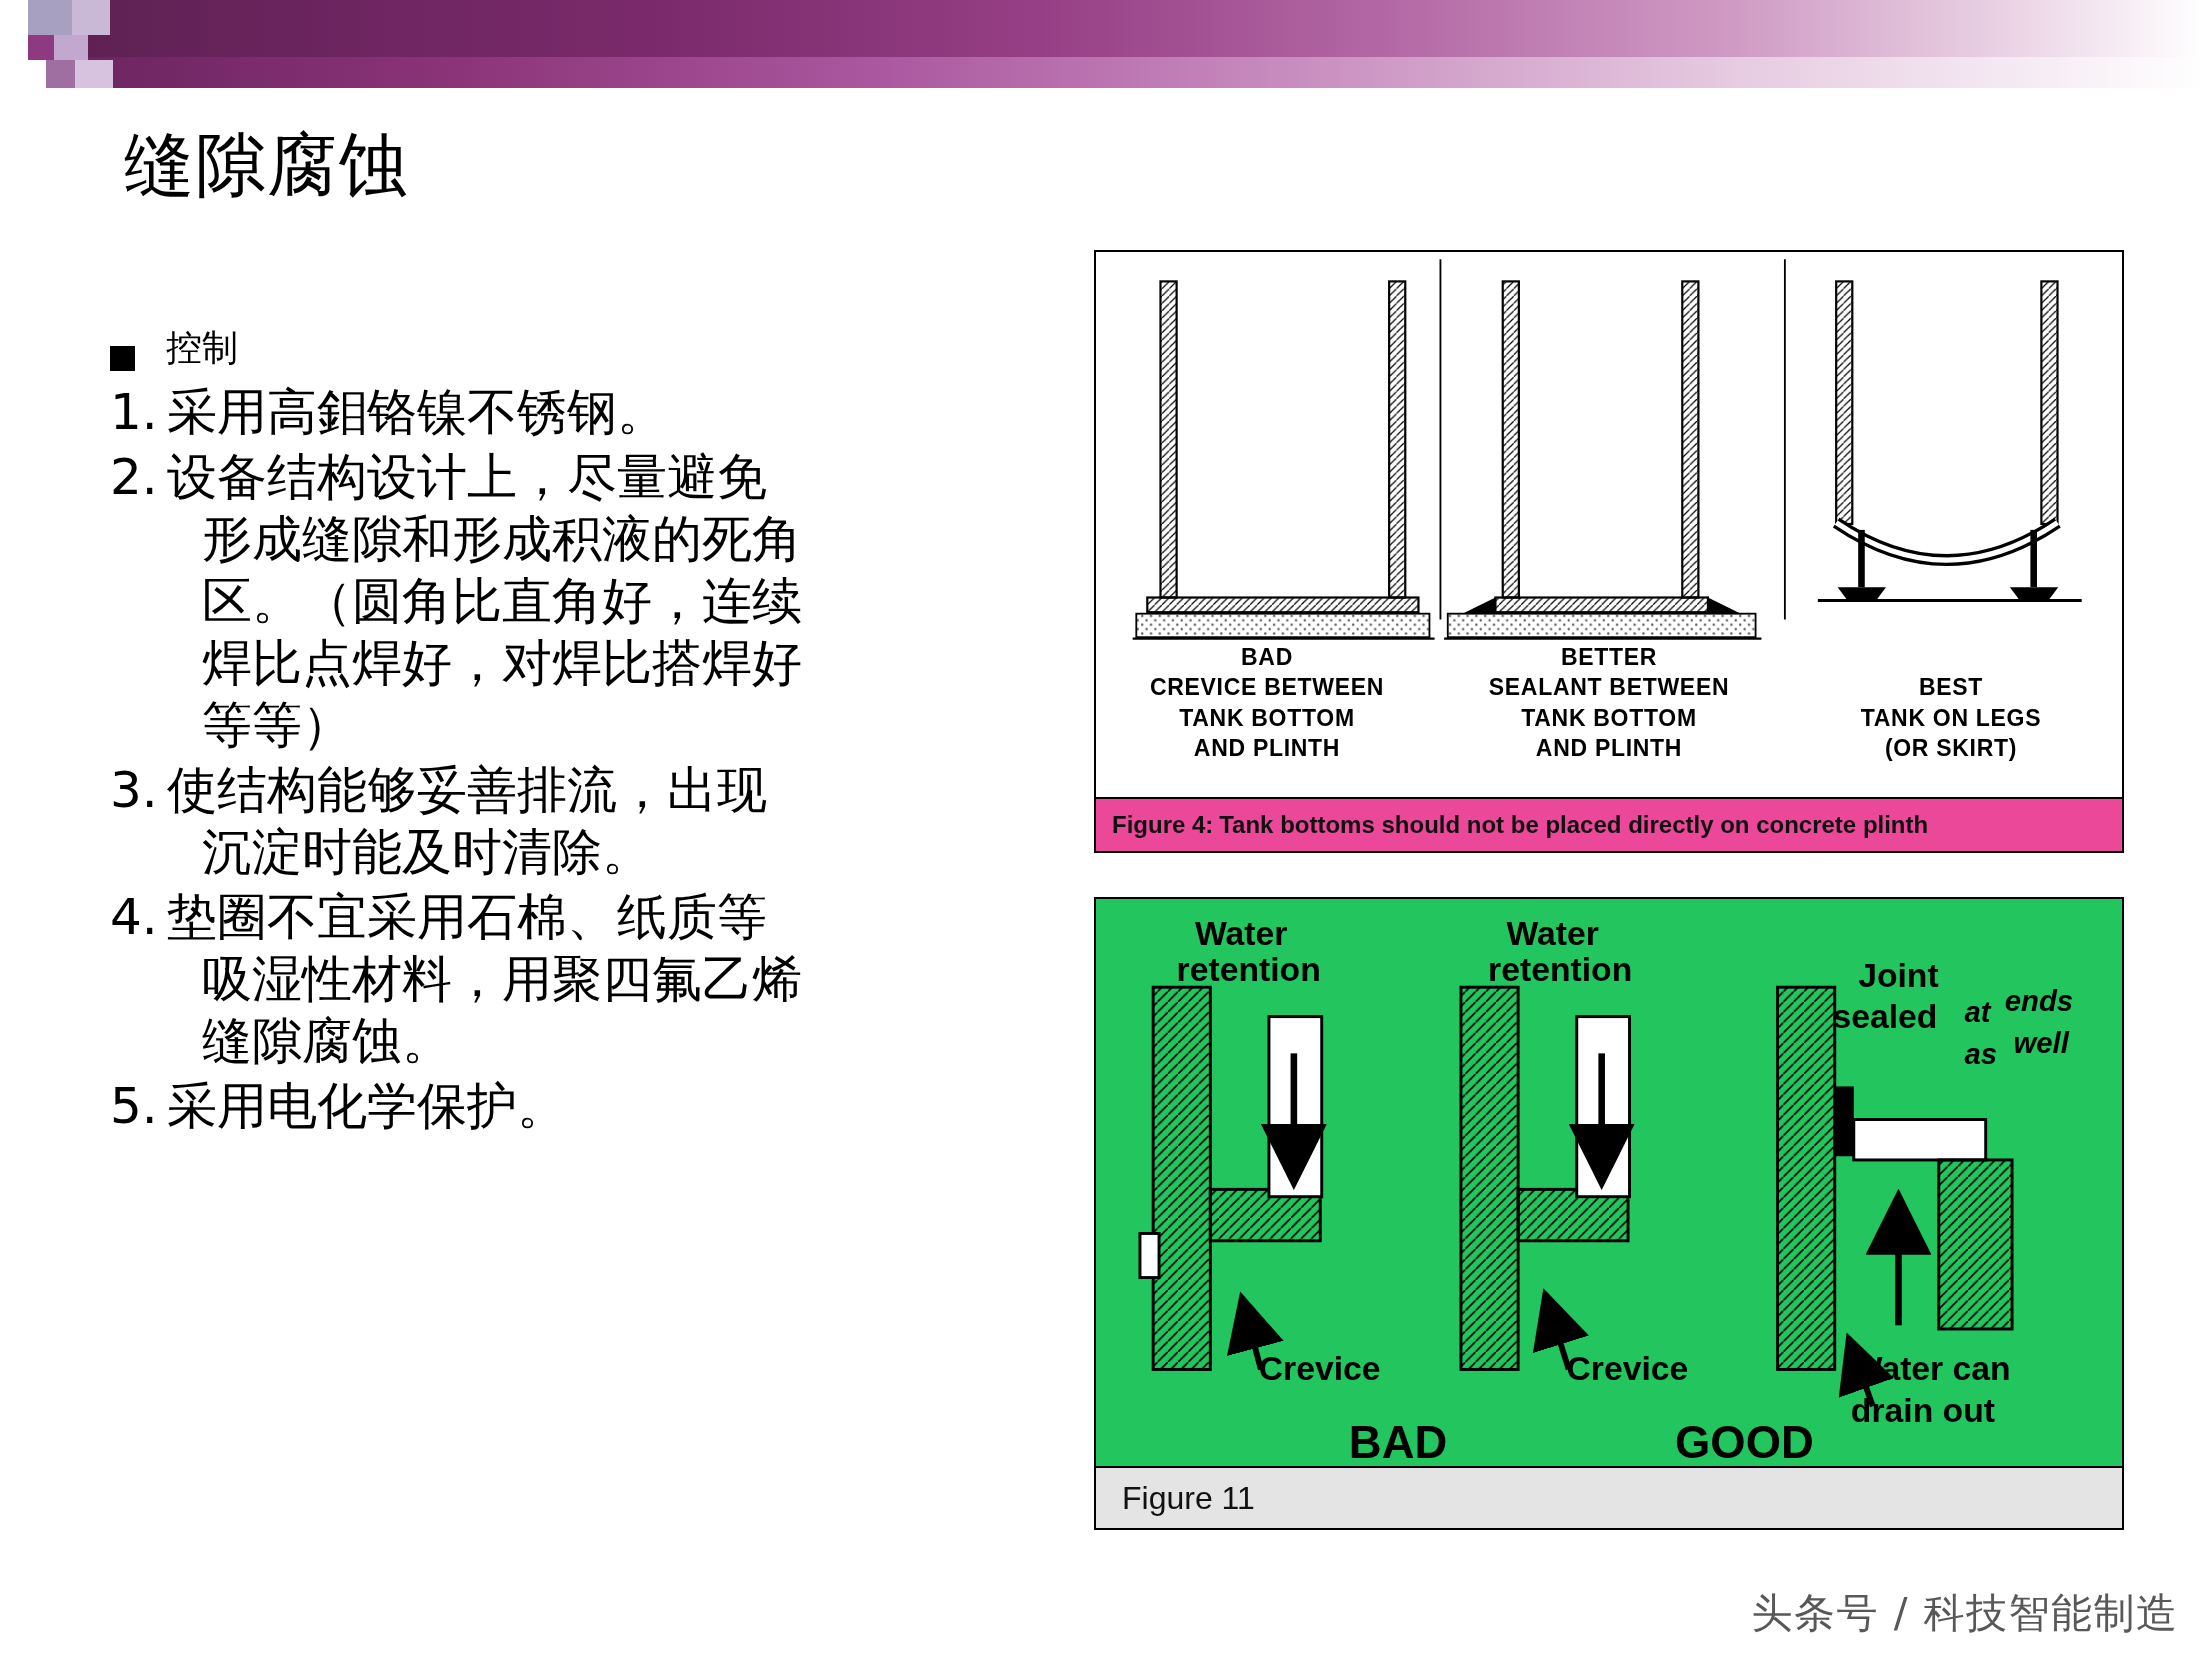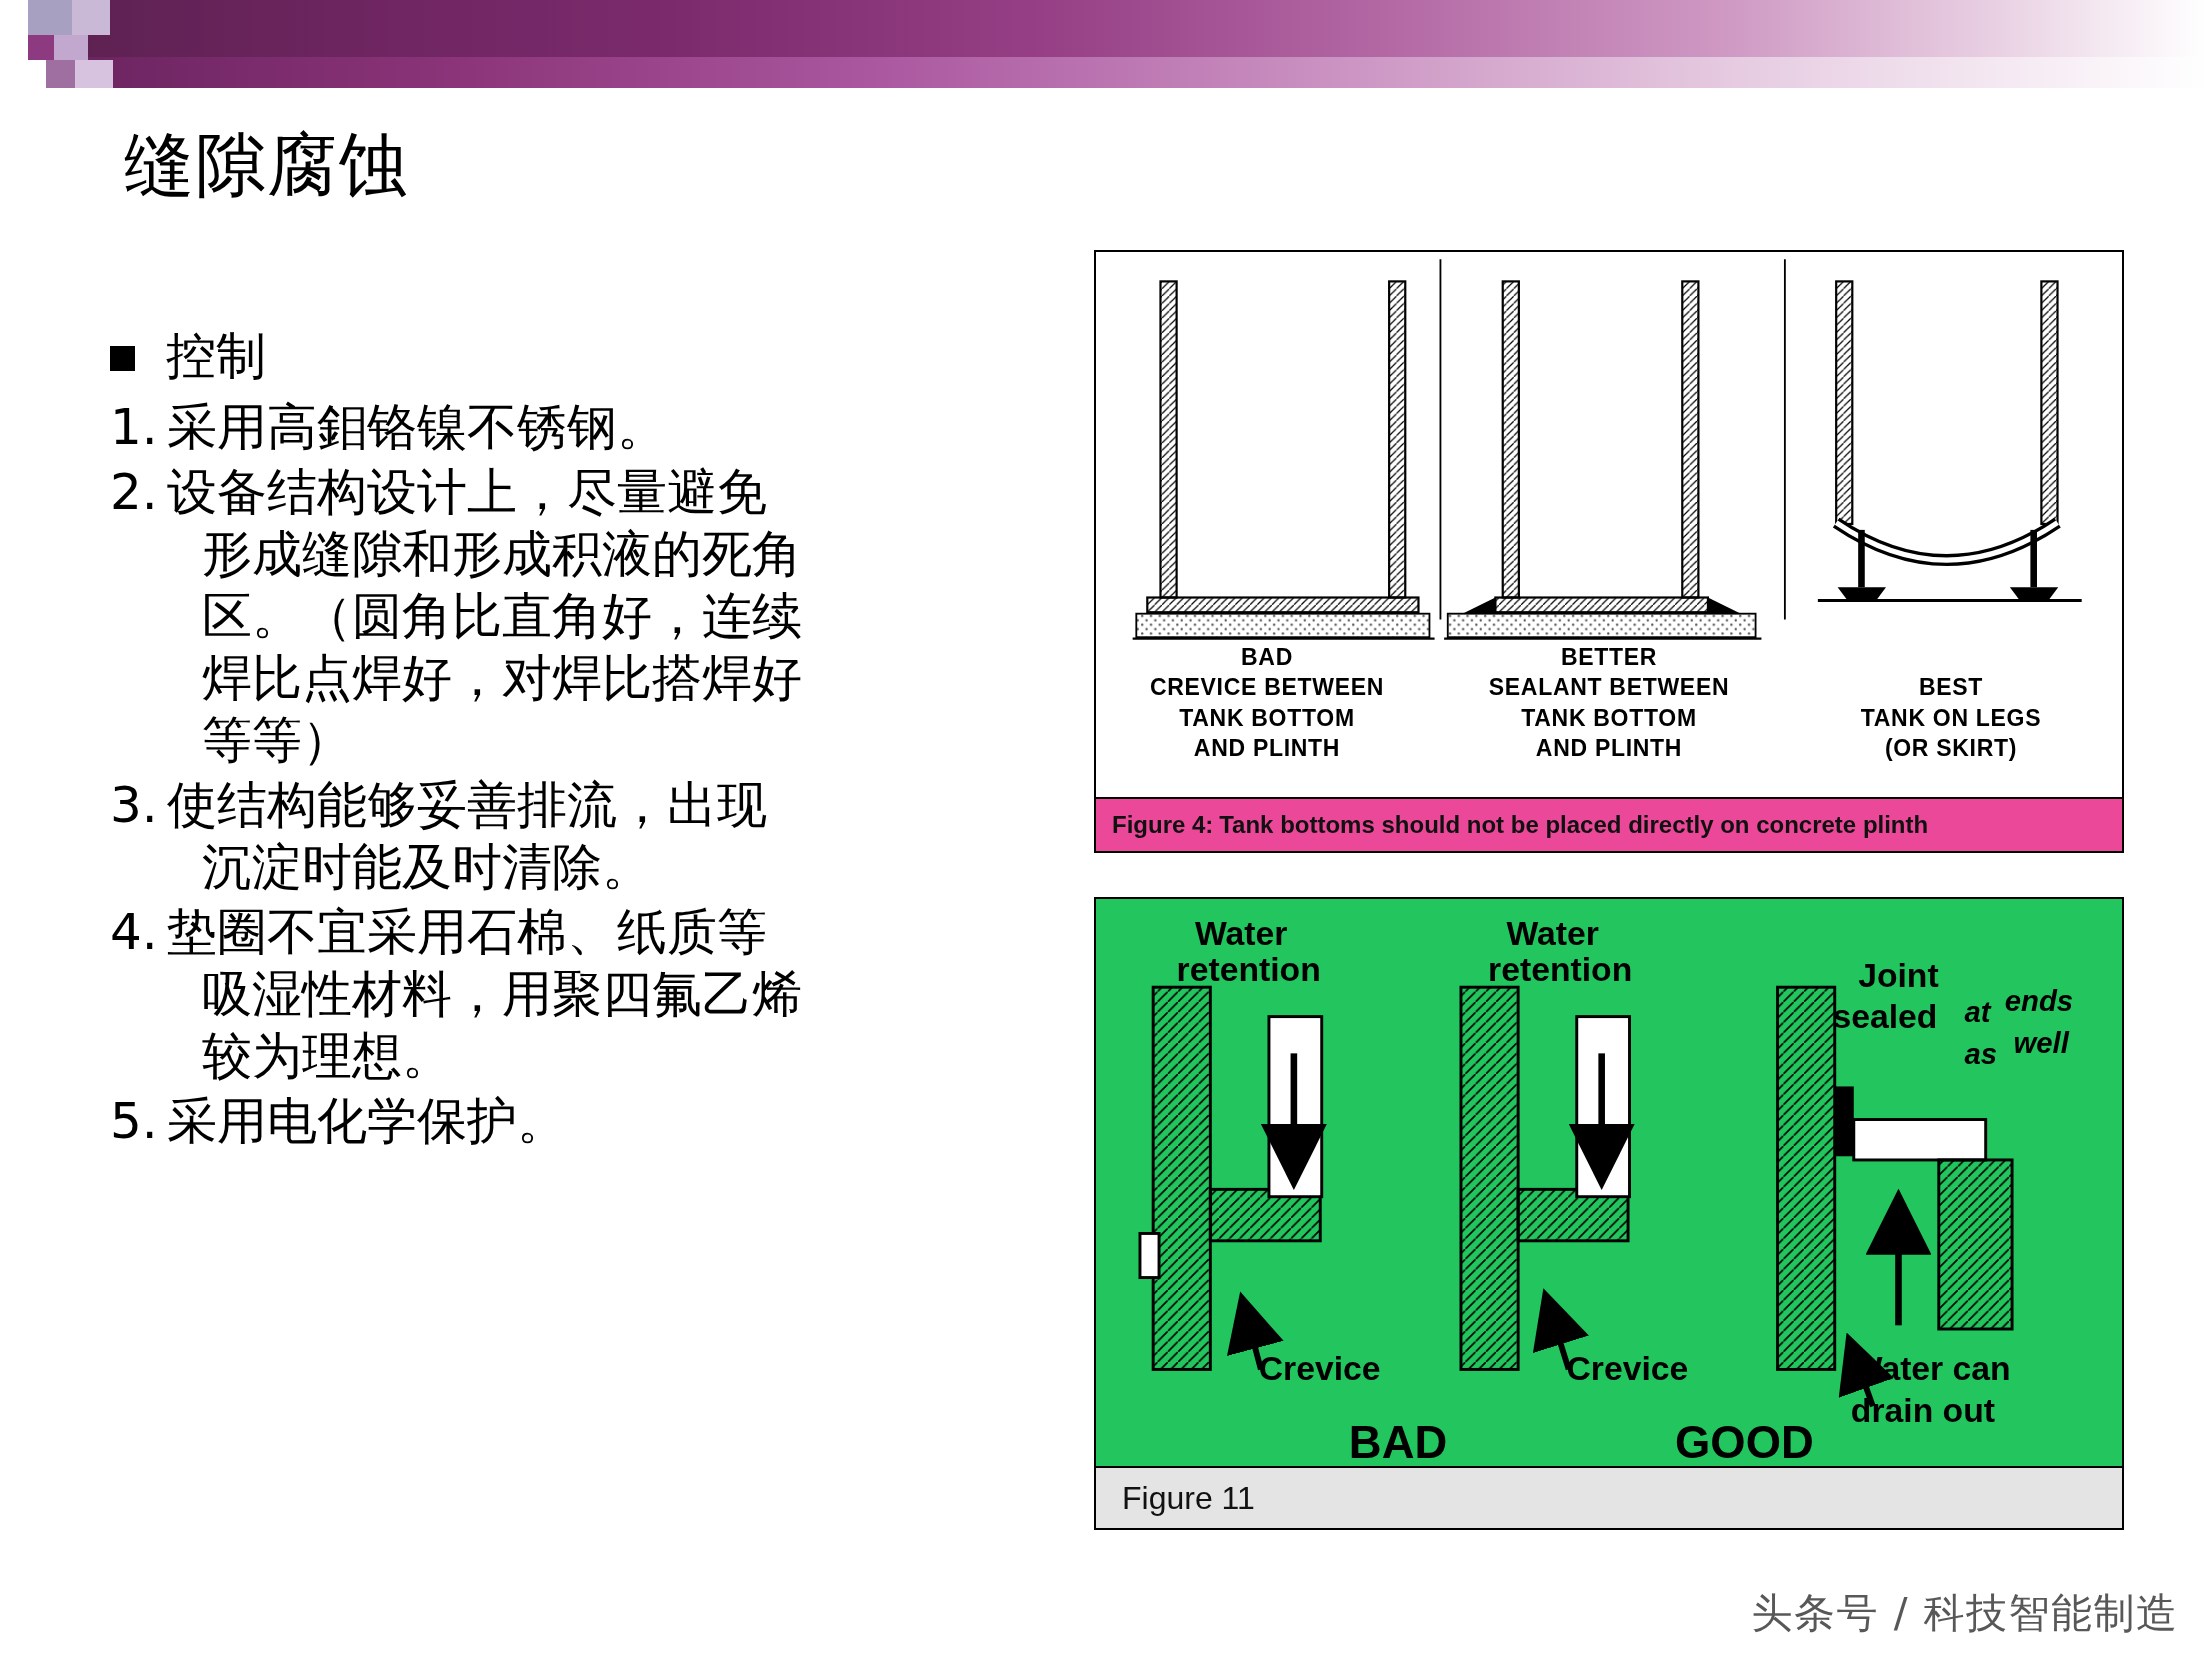--- a/index.html
+++ b/index.html
@@ -74,21 +74,21 @@
   }
   .bullet-marker {
     width: 25px;
     height: 25px;
     background: #000;
     margin-right: 31px;
     margin-top: 19px;
     flex: 0 0 auto;
   }
   .bullet-text {
-    font-size: 50px;
+    font-size: 36px;
     line-height: 1.18;
     color: #000;
     font-family: "DejaVu Sans", "Liberation Sans", sans-serif;
   }
   .num-item {
     display: flex;
     align-items: flex-start;
     margin-bottom: 2.9px;
   }
   .num {
@@ -262,21 +262,21 @@
       <span class="first">使结构能够妥善排流，出现</span>
       <span class="cont">沉淀时能及时清除。</span>
     </div>
   </div>
 
   <div class="num-item">
     <div class="num">4.</div>
     <div class="num-body">
       <span class="first">垫圈不宜采用石棉、纸质等</span>
       <span class="cont">吸湿性材料，用聚四氟乙烯</span>
-      <span class="cont">较为理想。</span>
+      <span class="cont">缝隙腐蚀。</span>
     </div>
   </div>
 
   <div class="num-item">
     <div class="num">5.</div>
     <div class="num-body">
       <span class="first">采用电化学保护。</span>
     </div>
   </div>
 

